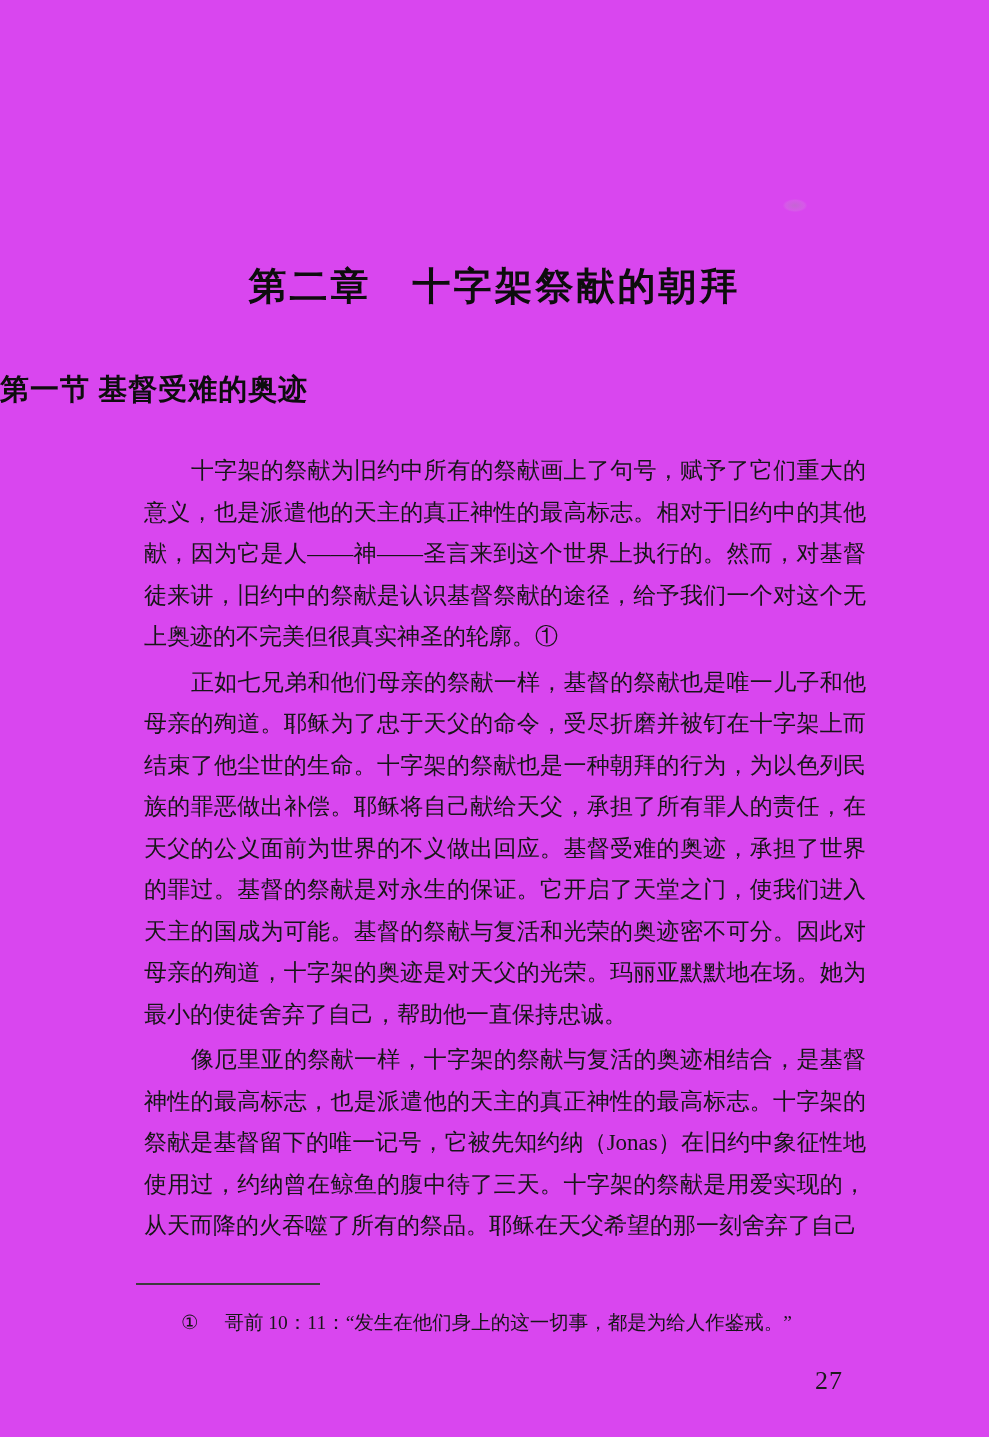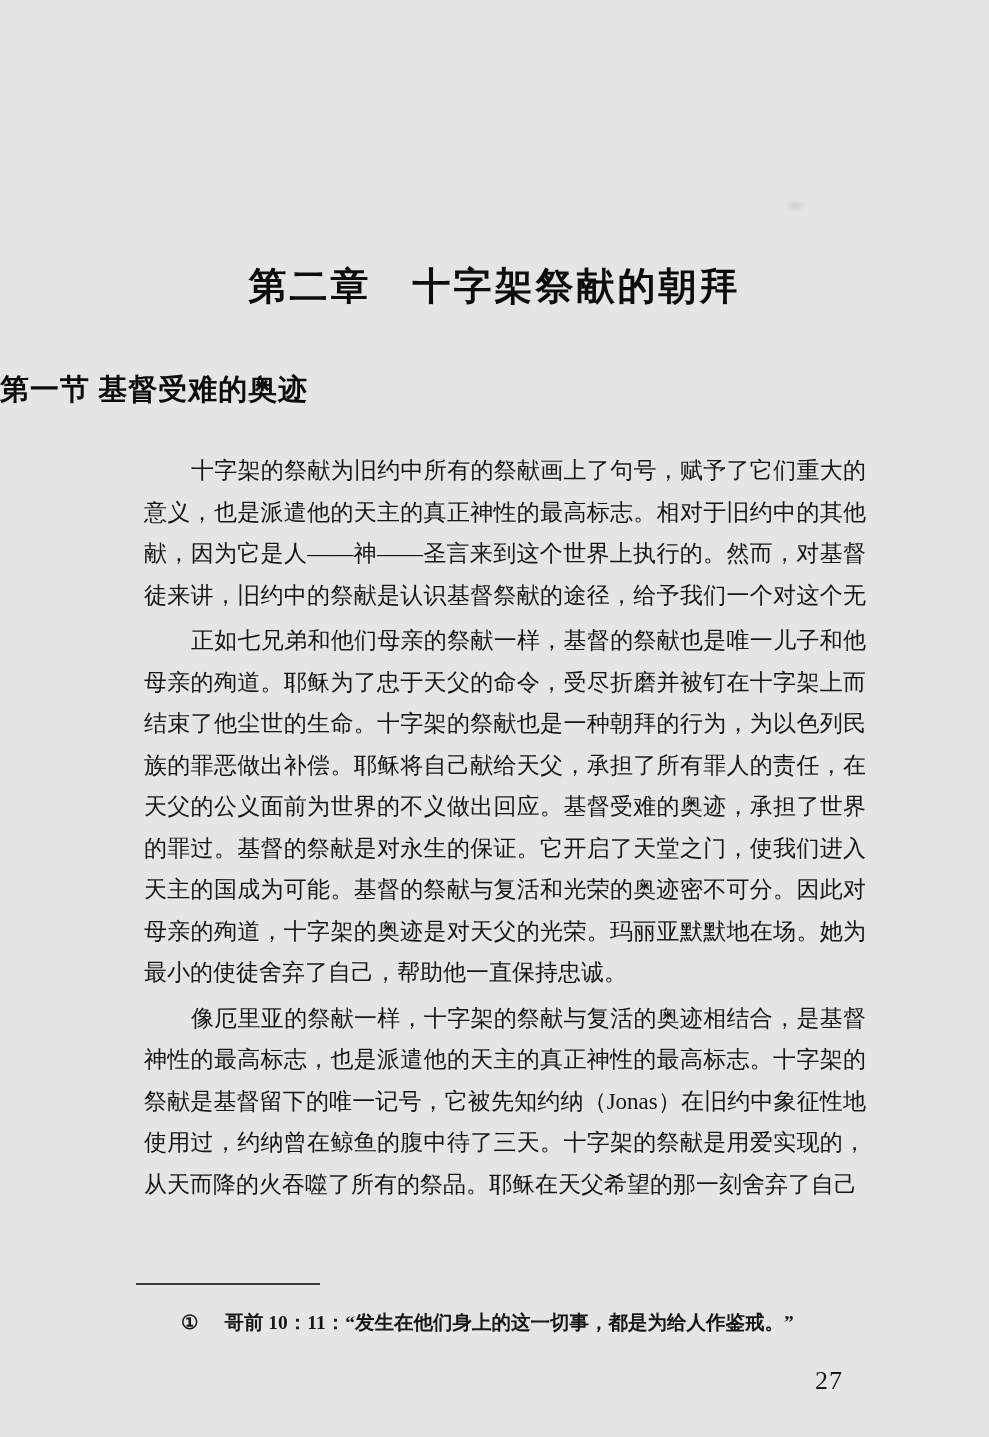--- a/index.html
+++ b/index.html
@@ -4,21 +4,21 @@
 <style>
   html, body {
     margin: 0;
     padding: 0;
     background: #ffffff;
   }
   .page {
     position: relative;
     width: 989px;
     height: 1437px;
-    background: #e5e5e5;
+    background: #d946ef;
     overflow: hidden;
     font-family: "Liberation Serif", "DejaVu Serif", serif;
     color: #141414;
   }
   .chapter-title {
     position: absolute;
     top: 261px;
     left: 0;
     width: 100%;
     text-align: center;
@@ -66,21 +66,20 @@
   }
   .footnote {
     position: absolute;
     left: 181px;
     top: 1309px;
     width: 700px;
     font-size: 19.5px;
     line-height: 28px;
     color: #161616;
     white-space: nowrap;
-    font-weight: bold;
   }
   .footnote .marker { margin-right: 26px; }
   .page-number {
     position: absolute;
     left: 815px;
     top: 1366px;
     font-size: 26px;
     letter-spacing: 1px;
     color: #1b1b1b;
     text-align: center;
@@ -104,20 +103,21 @@
   <div class="chapter-title">第二章　十字架祭献的朝拜</div>
 
   <div class="section-title">第一节 基督受难的奥迹</div>
 
   <div class="body-text">
       <div class="paragraph">
         <div class="line indent">十字架的祭献为旧约中所有的祭献画上了句号，赋予了它们重大的</div>
         <div class="line">意义，也是派遣他的天主的真正神性的最高标志。相对于旧约中的其他</div>
         <div class="line">献，因为它是人——神——圣言来到这个世界上执行的。然而，对基督</div>
         <div class="line">徒来讲，旧约中的祭献是认识基督祭献的途径，给予我们一个对这个无</div>
+        <div class="line last">上奥迹的不完美但很真实神圣的轮廓。①</div>
       </div>
       <div class="paragraph">
         <div class="line indent">正如七兄弟和他们母亲的祭献一样，基督的祭献也是唯一儿子和他</div>
         <div class="line">母亲的殉道。耶稣为了忠于天父的命令，受尽折磨并被钉在十字架上而</div>
         <div class="line">结束了他尘世的生命。十字架的祭献也是一种朝拜的行为，为以色列民</div>
         <div class="line">族的罪恶做出补偿。耶稣将自己献给天父，承担了所有罪人的责任，在</div>
         <div class="line">天父的公义面前为世界的不义做出回应。基督受难的奥迹，承担了世界</div>
         <div class="line">的罪过。基督的祭献是对永生的保证。它开启了天堂之门，使我们进入</div>
         <div class="line">天主的国成为可能。基督的祭献与复活和光荣的奥迹密不可分。因此对</div>
         <div class="line">母亲的殉道，十字架的奥迹是对天父的光荣。玛丽亚默默地在场。她为</div>

